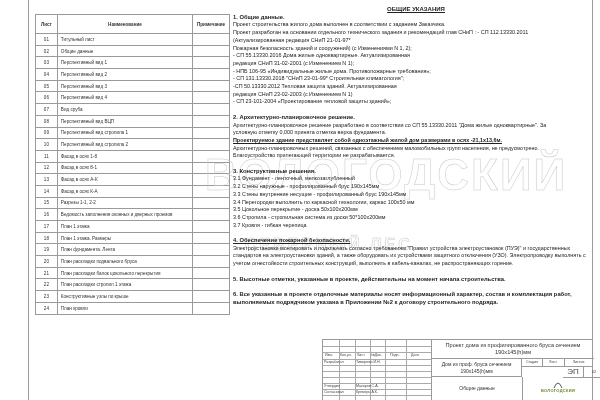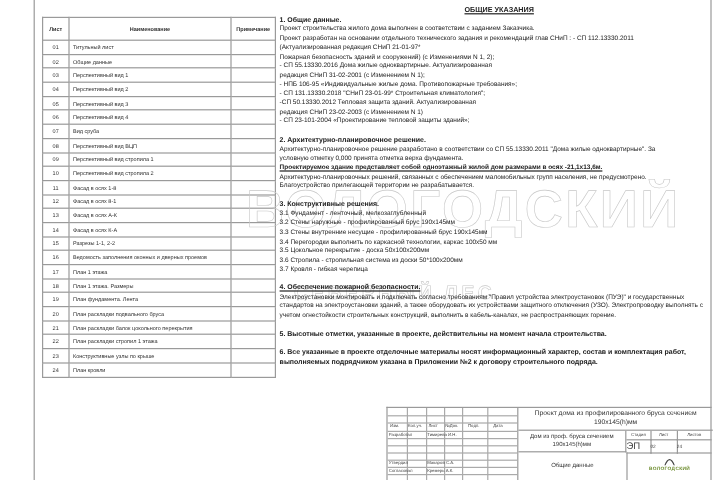--- a/index.html
+++ b/index.html
@@ -34,21 +34,21 @@
   .stamp { position:absolute; left:322px; top:339px; width:270px; height:61px; border-top:1px solid #9a9a9a; border-left:1px solid #9a9a9a; font-size:3.6px; color:#444; }
   .stamp .grid { position:absolute; left:0; top:0; width:108px; height:61px; }
   .stamp .vl { position:absolute; top:0; width:1px; height:61px; background:#aaa; }
   .stamp .hl { position:absolute; left:0; width:108px; height:1px; background:#aaa; }
   .stamp .cell { position:absolute; white-space:nowrap; }
   .stamp .right { position:absolute; left:108px; top:0; width:162px; height:61px; border-left:1px solid #9a9a9a; }
   .stamp .proj { position:absolute; left:0; top:0; width:162px; height:19px; border-bottom:1px solid #9a9a9a; text-align:center; font-size:5.6px; line-height:7px; padding-top:2px; box-sizing:border-box; color:#333; }
   .stamp .name { position:absolute; left:0; top:19px; width:90px; height:18px; border-bottom:1px solid #9a9a9a; border-right:1px solid #9a9a9a; text-align:center; font-size:5px; line-height:6.5px; padding-top:2px; box-sizing:border-box; color:#333; }
   .stamp .sect { position:absolute; left:0; top:37px; width:90px; height:24px; border-right:1px solid #9a9a9a; text-align:center; font-size:5px; line-height:22px; color:#333; }
   .stamp .sh { position:absolute; top:19px; height:7px; border-right:1px solid #9a9a9a; border-bottom:1px solid #9a9a9a; text-align:center; font-size:3.6px; line-height:7px; }
-  .stamp .sv { position:absolute; top:26px; height:11px; border-right:1px solid #9a9a9a; border-bottom:1px solid #9a9a9a; text-align:left; font-size:4px; line-height:11px; }
+  .stamp .sv { position:absolute; top:26px; height:11px; border-right:1px solid #9a9a9a; border-bottom:1px solid #9a9a9a; text-align:center; font-size:4px; line-height:11px;margin-left:41px; }
   .stamp .sv.big { font-size:8px; }
   .stamp .logo { position:absolute; left:90px; top:37px; width:72px; height:24px; text-align:center; }
   .stamp .logo .arch { display:block; margin:3px auto 0; width:10px; height:8px; }
   .stamp .logo .lt { font-size:4px; color:#6a8a2a; font-weight:bold; letter-spacing:0.3px; }
 </style>
 </head>
 <body>
 
 <div class="frame-left"></div>
 <div class="frame-right"></div>

